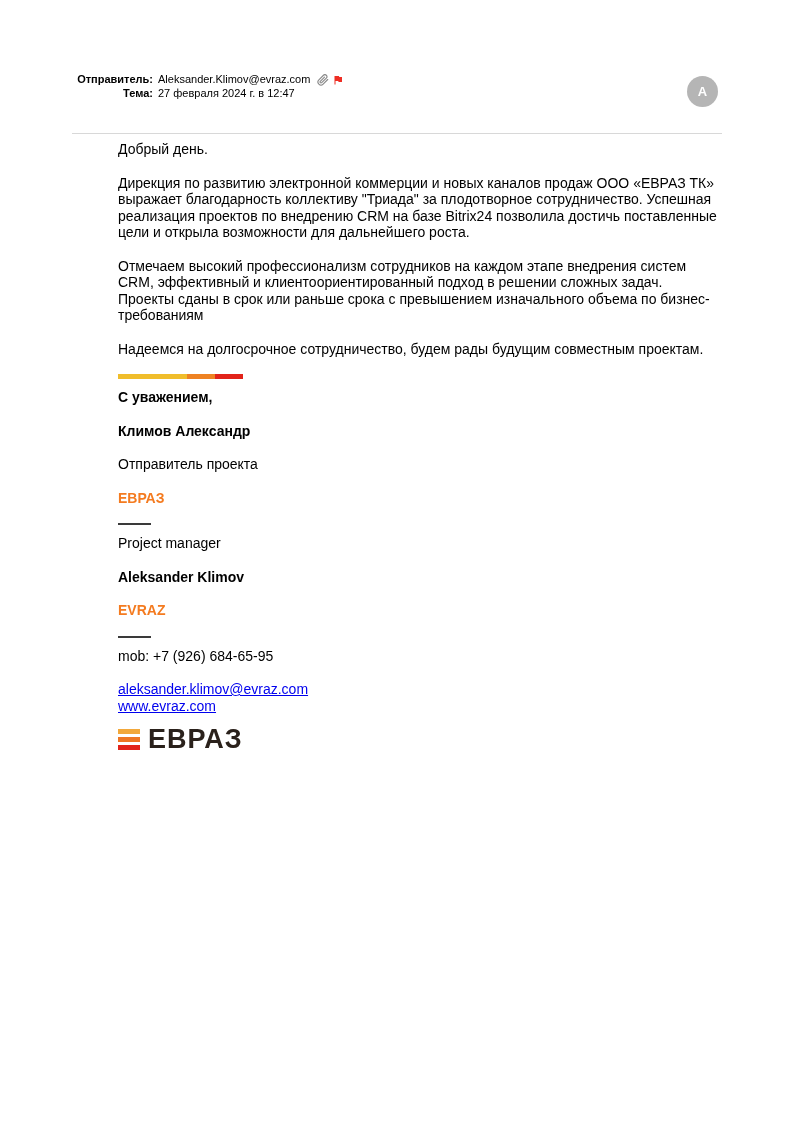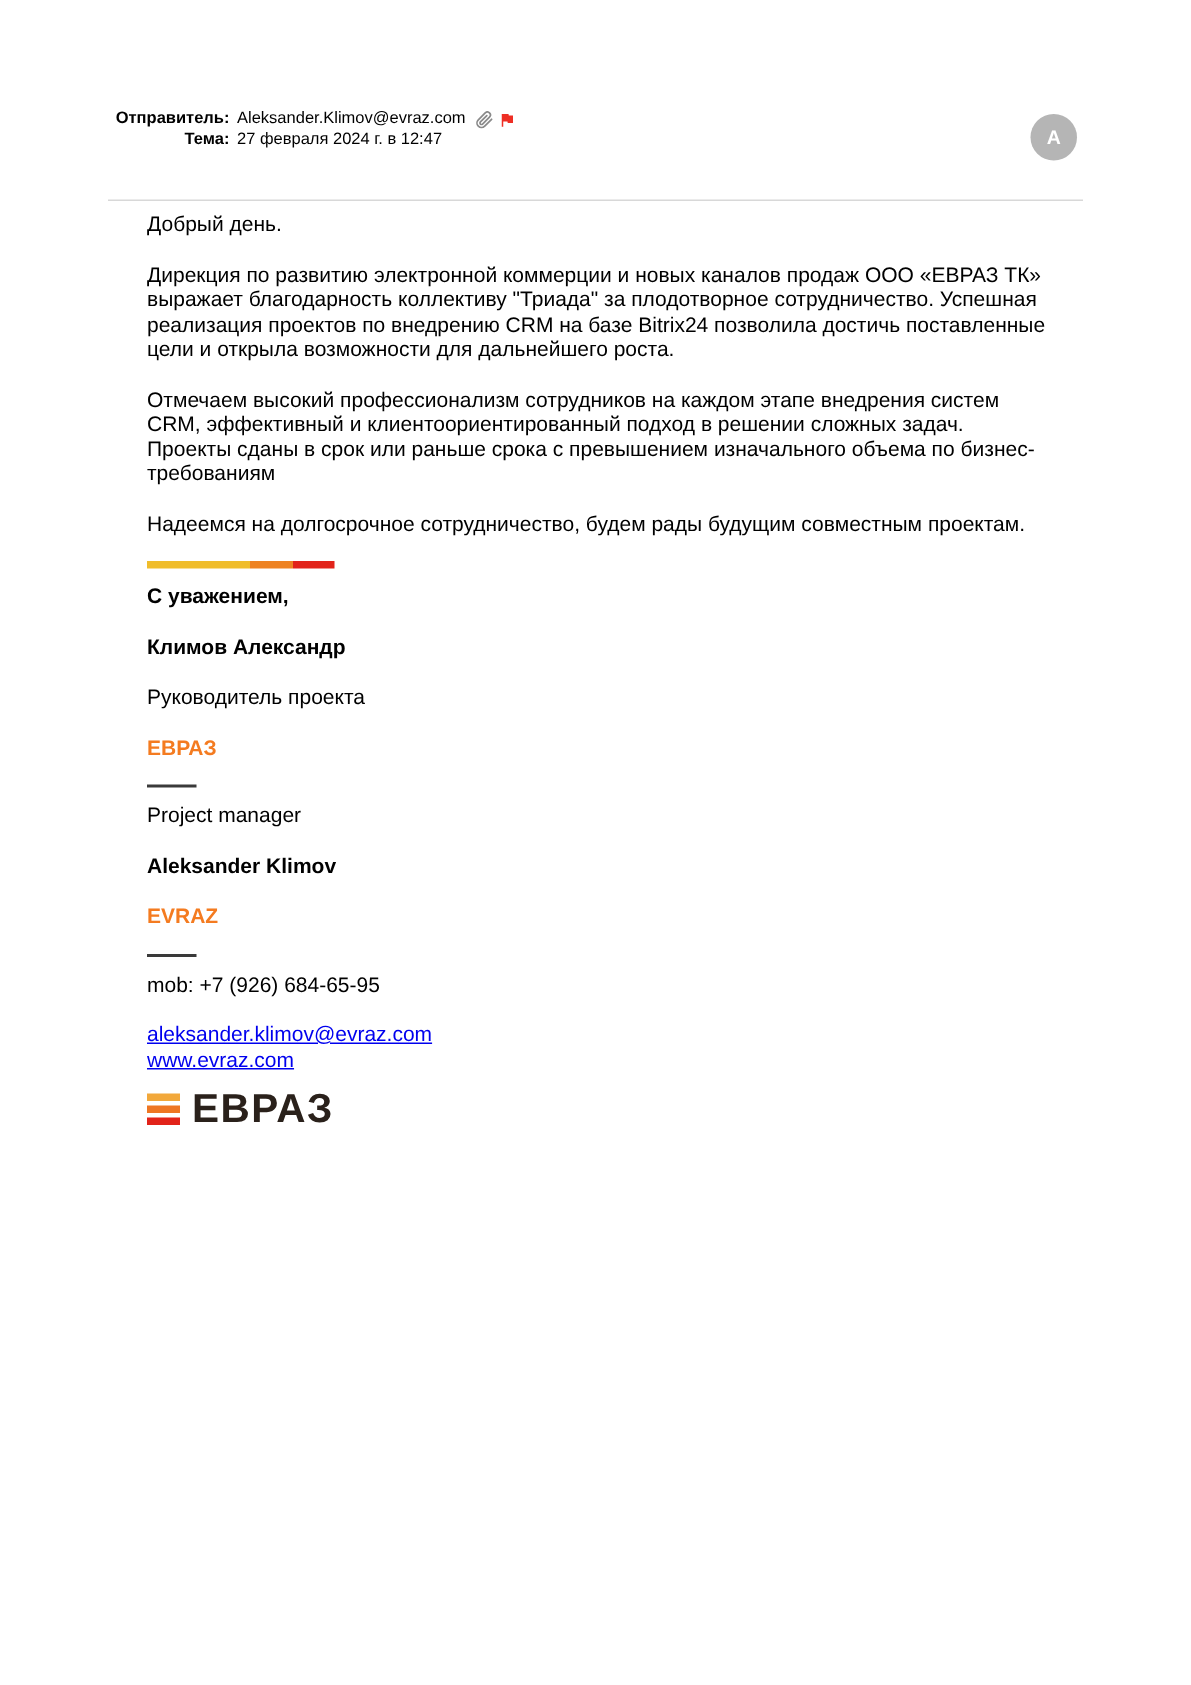--- a/index.html
+++ b/index.html
@@ -39,21 +39,21 @@
     display:flex;align-items:center;justify-content:center;
   }
   .header-rule{
     position:absolute;
     top:133px;left:72px;width:650px;
     border-top:1px solid #d8d8d8;
   }
   
   .email-body{
     position:absolute;
-    top:141px;left:98px;width:604px;
+    top:141px;left:118px;width:604px;
     font-size:14px;line-height:16.5px;
     color:#000;
   }
   .email-body p{margin:0 0 17px 0;}
   
   .sig-bar{
     width:125px;height:5px;
     margin:6px 0 10px 0;
     background:linear-gradient(to right,
       #f0bd2b 0%, #f0bd2b 55%,
@@ -135,21 +135,21 @@
     <p>Добрый день.</p>
     <p>Дирекция по развитию электронной коммерции и новых каналов продаж ООО «ЕВРАЗ ТК» выражает благодарность коллективу "Триада" за плодотворное сотрудничество. Успешная реализация проектов по внедрению CRM на базе Bitrix24 позволила достичь поставленные цели и открыла возможности для дальнейшего роста.</p>
     <p>Отмечаем высокий профессионализм сотрудников на каждом этапе внедрения систем CRM, эффективный и клиентоориентированный подход в решении сложных задач. Проекты сданы в срок или раньше срока с превышением изначального объема по бизнес-требованиям</p>
     <p>Надеемся на долгосрочное сотрудничество, будем рады будущим совместным проектам.</p>
 
     <div>
       <div class="sig-bar"></div>
 
       <p class="sig-line bold">С уважением,</p>
       <p class="sig-line bold">Климов Александр</p>
-      <p class="sig-line">Руководитель проекта</p>
+      <p class="sig-line">Отправитель проекта</p>
       <p class="sig-line evraz-orange">ЕВРАЗ</p>
 
       <div class="sig-divider"></div>
 
       <p class="sig-line">Project manager</p>
       <p class="sig-line bold">Aleksander Klimov</p>
       <p class="sig-line evraz-orange">EVRAZ</p>
 
       <div class="sig-divider"></div>
 

